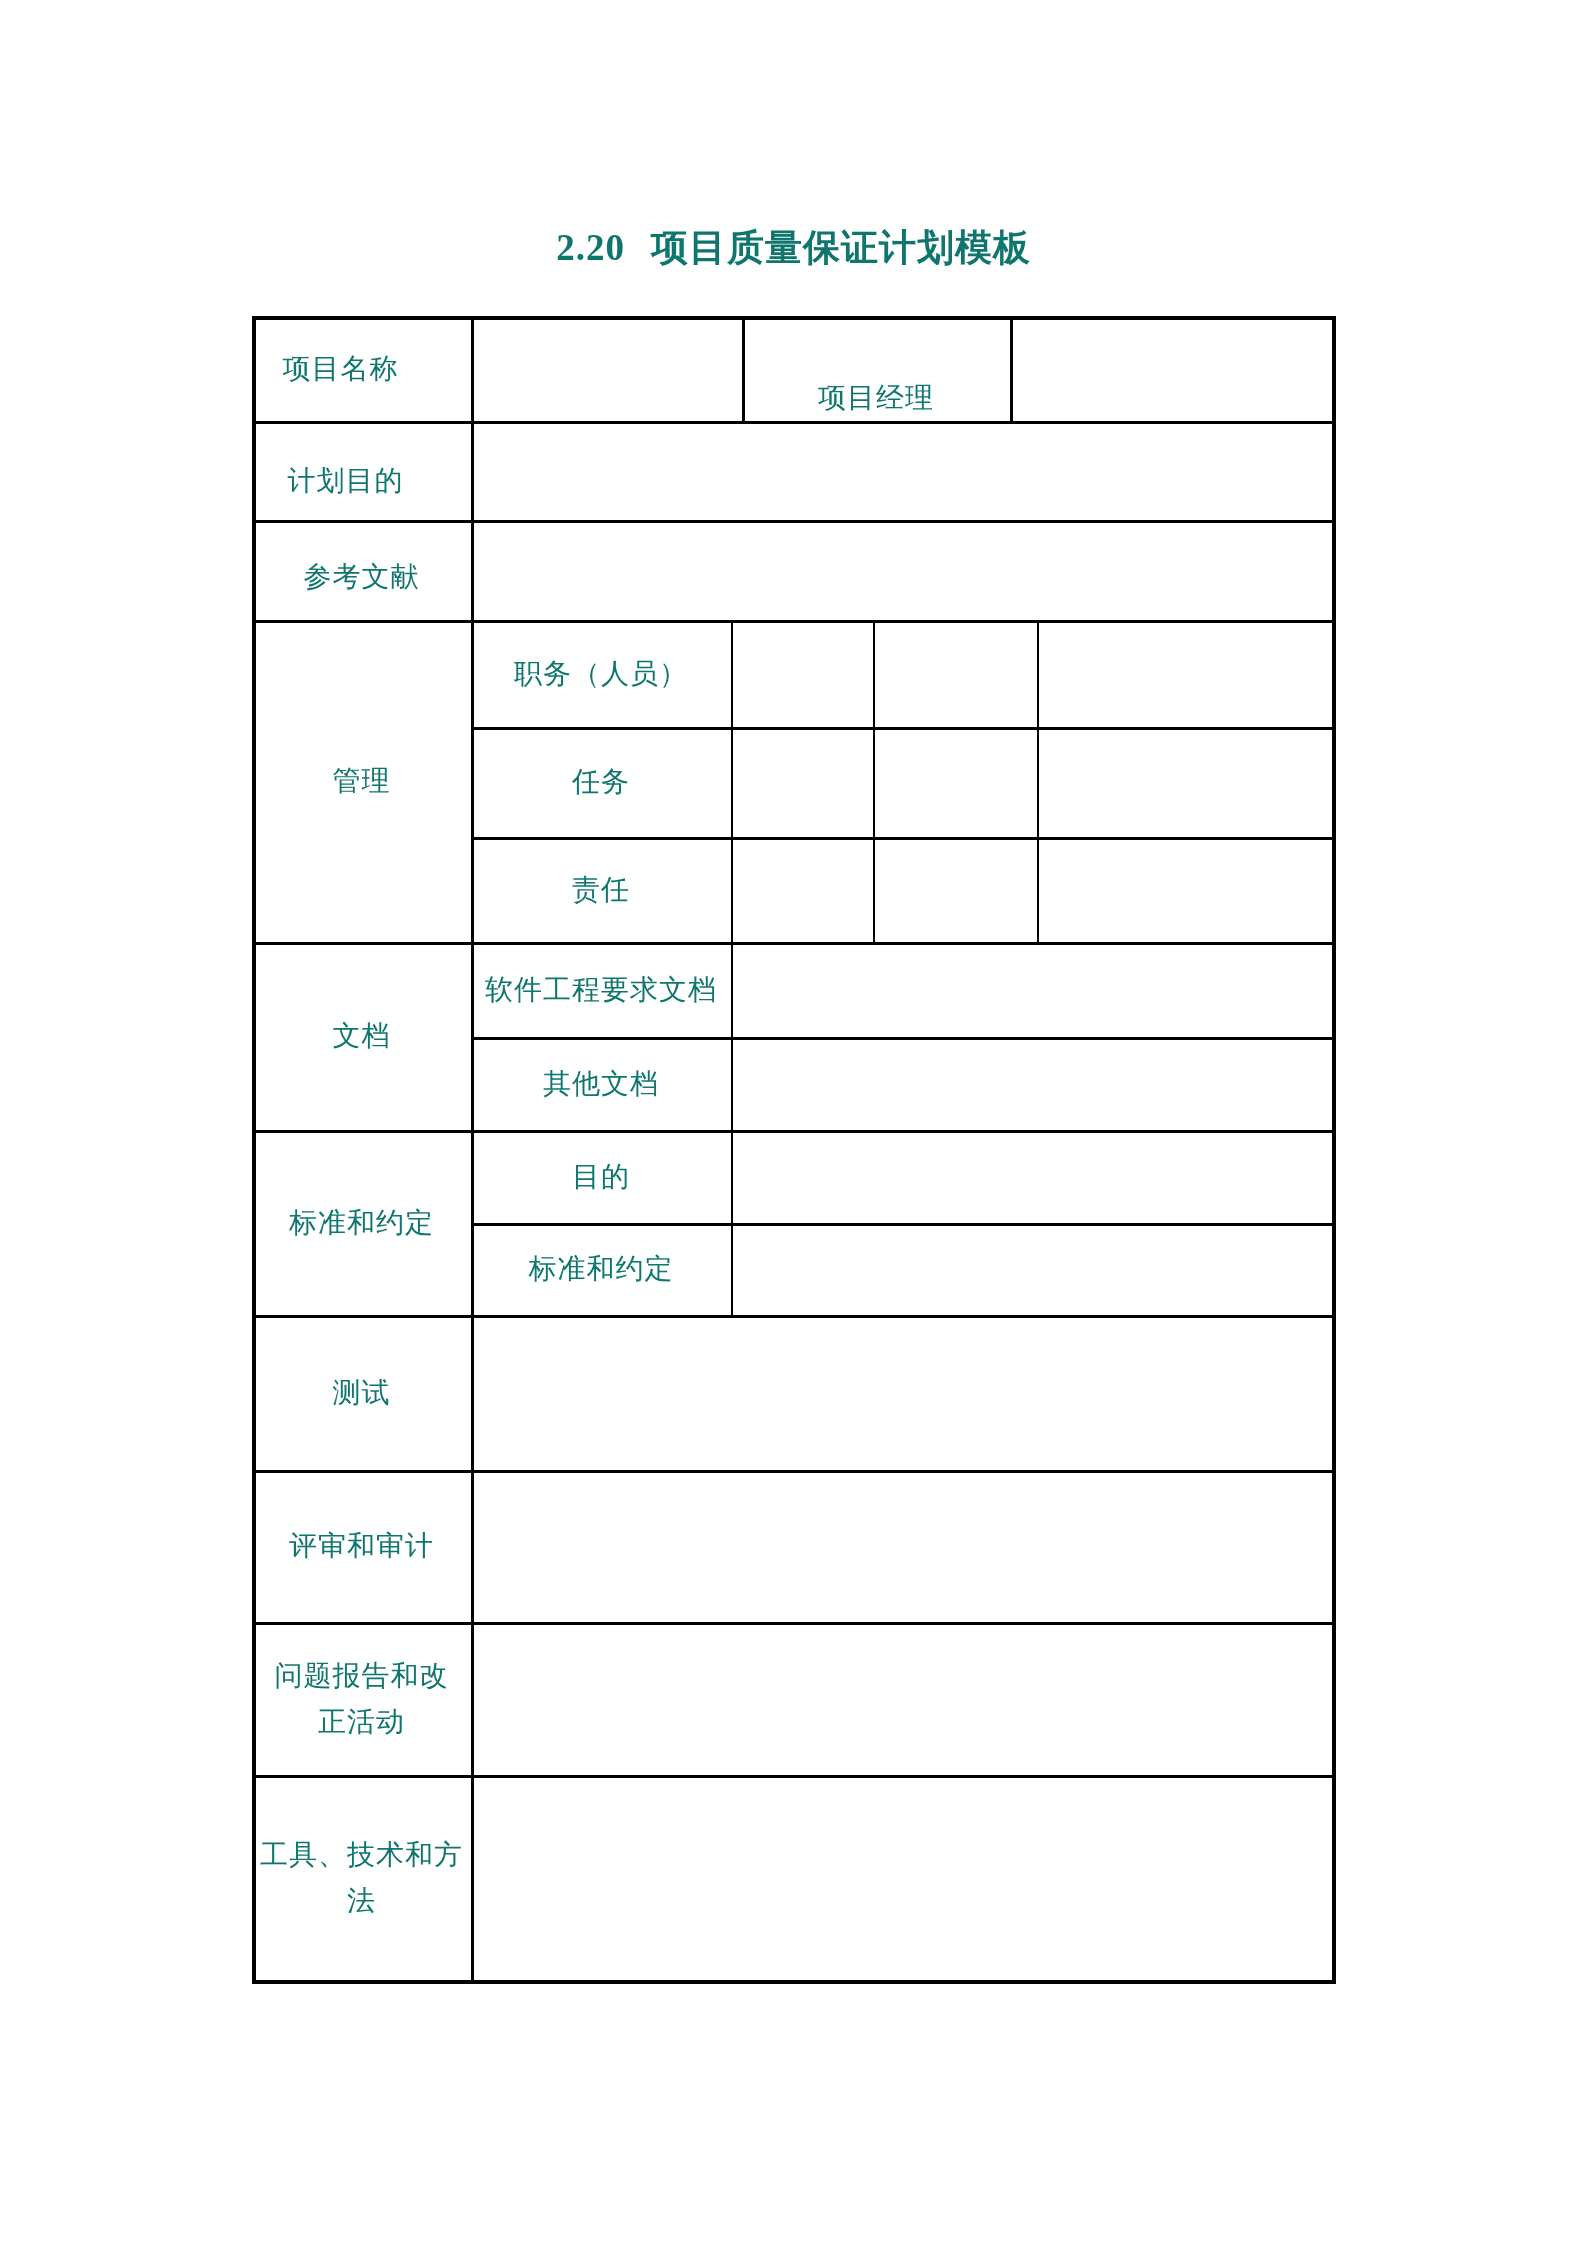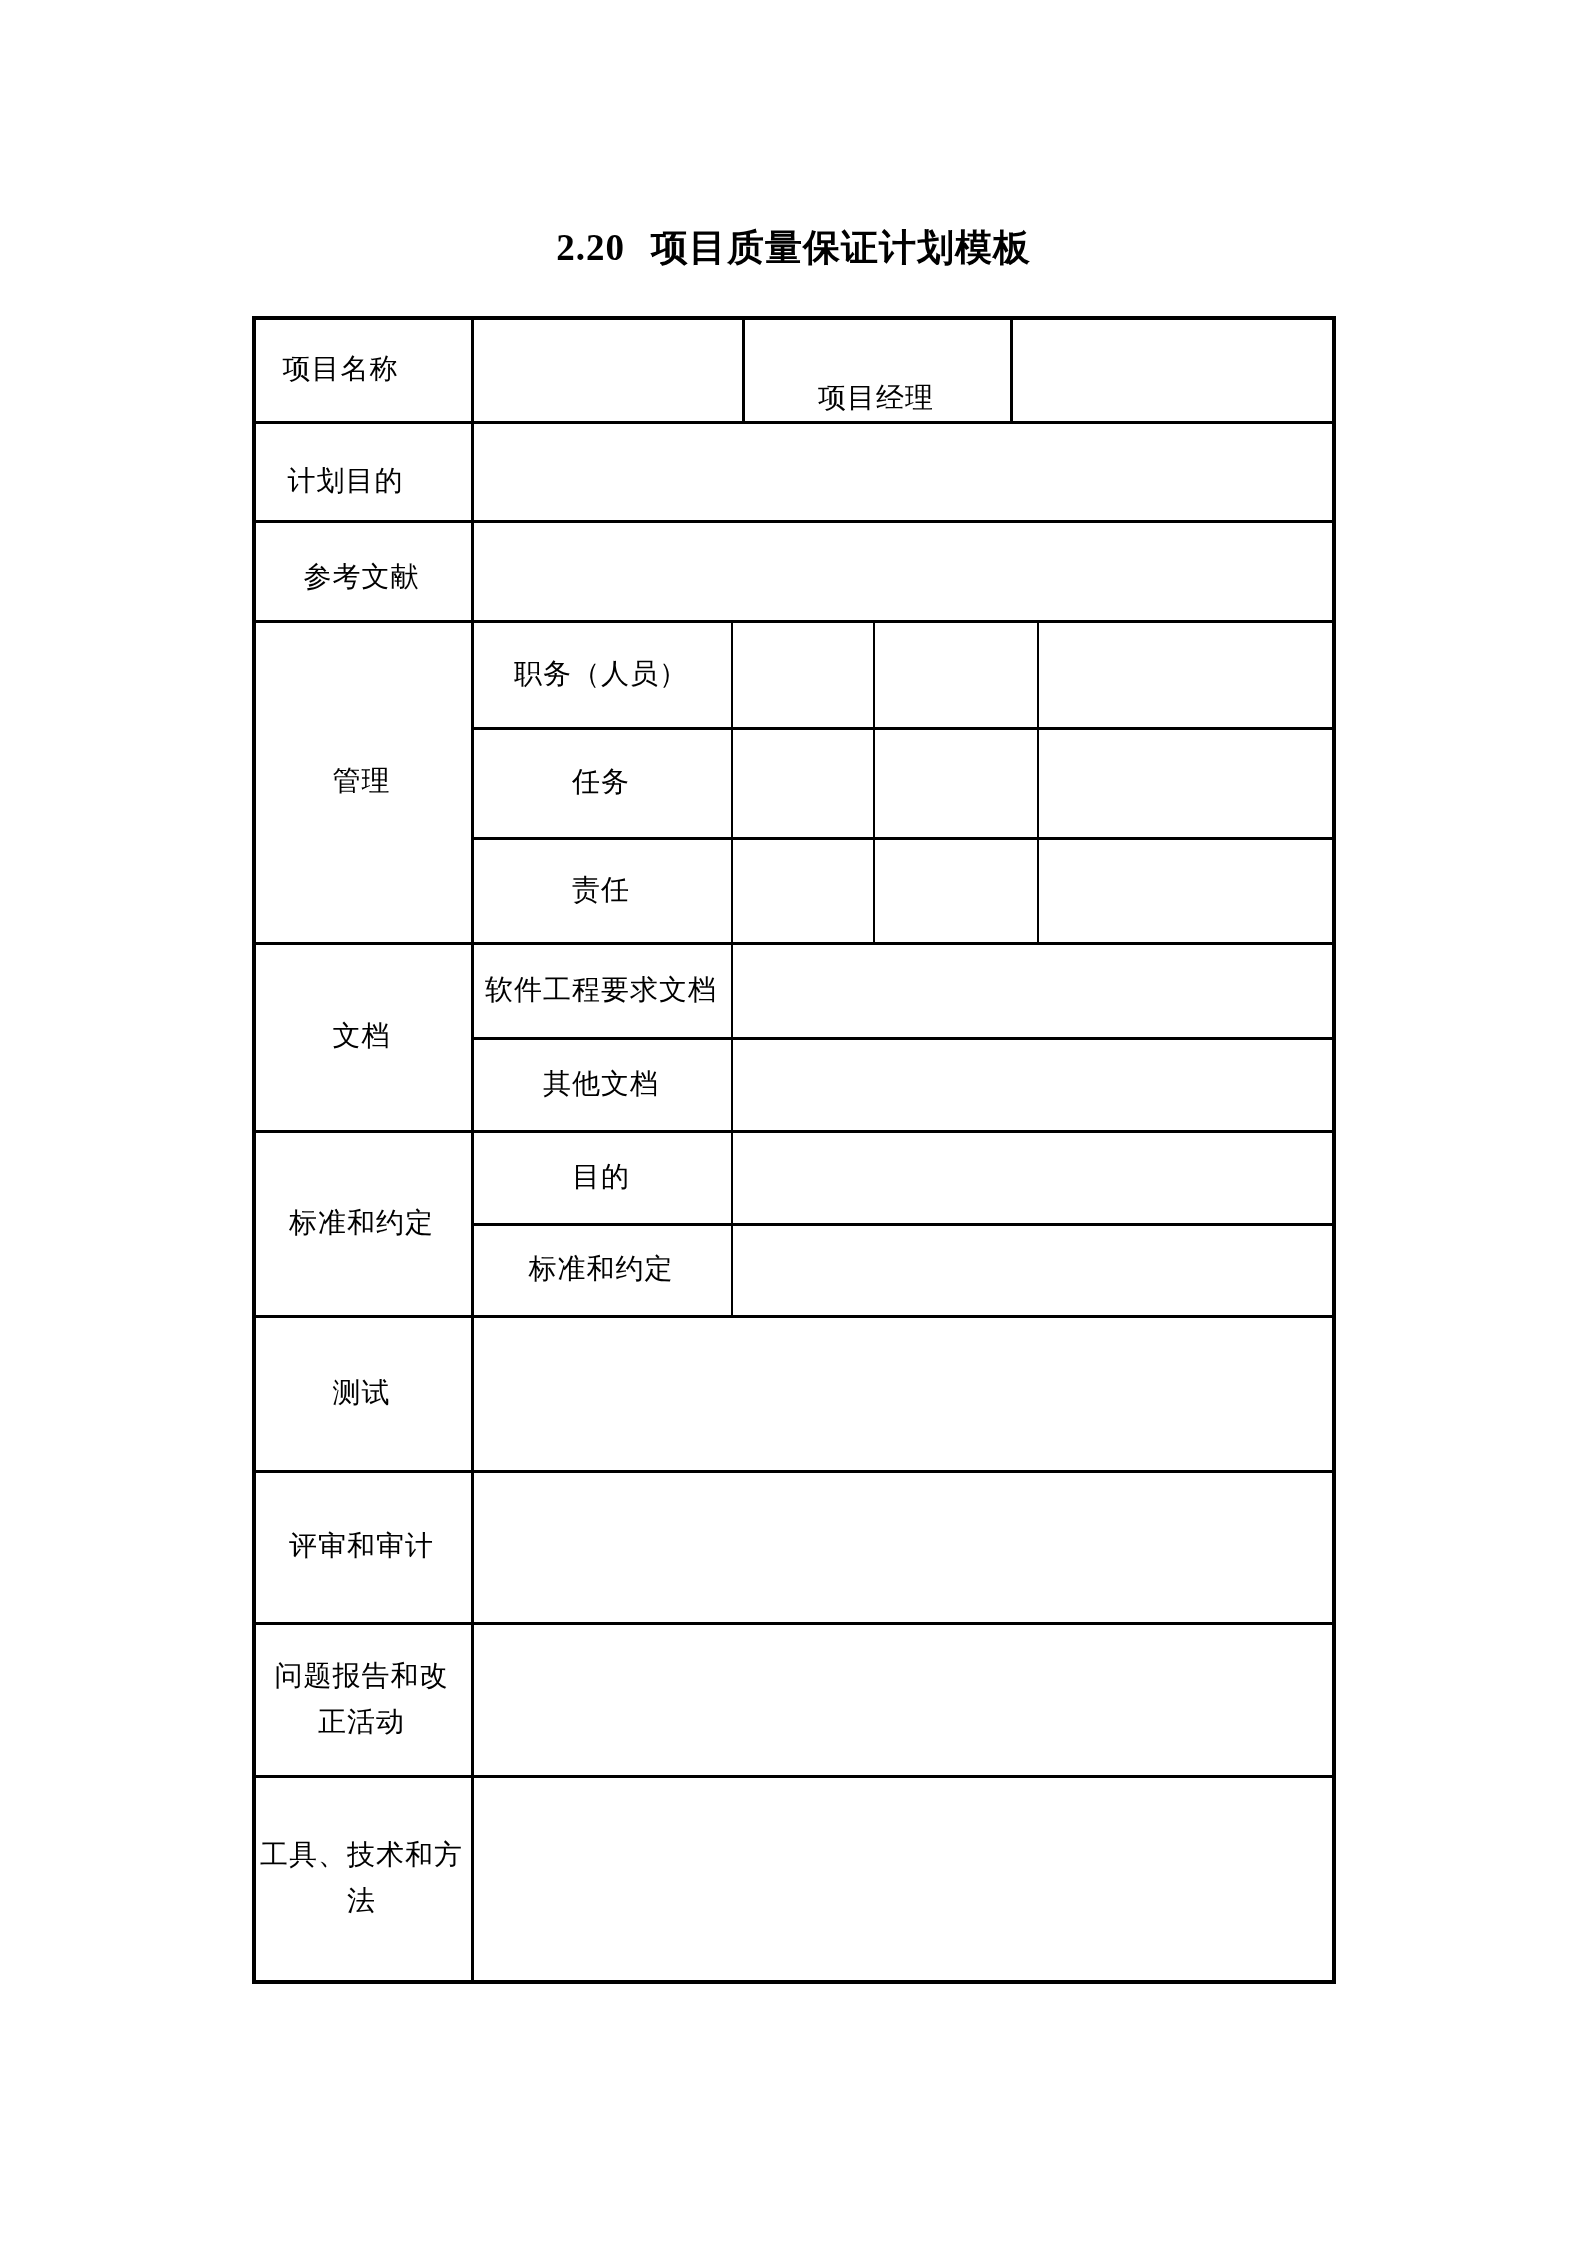--- a/index.html
+++ b/index.html
@@ -1,21 +1,21 @@
 <!DOCTYPE html>
 <html><head>
 <meta charset="utf-8">
 <style>
   html,body { margin:0; padding:0; background:#ffffff; }
   .page {
     position:relative;
     width:1587px; height:2245px;
     background:#ffffff;
     font-family:"Liberation Serif","DejaVu Serif",serif;
-    color:#000000;
+    color:#0f766e;
     overflow:hidden;
     text-decoration:underline;
   }
   .doc-title {
     position:absolute;
     left:0; top:226px; width:100%;
     text-align:center;
     font-weight:bold;
     font-size:37px;
     line-height:44px;

